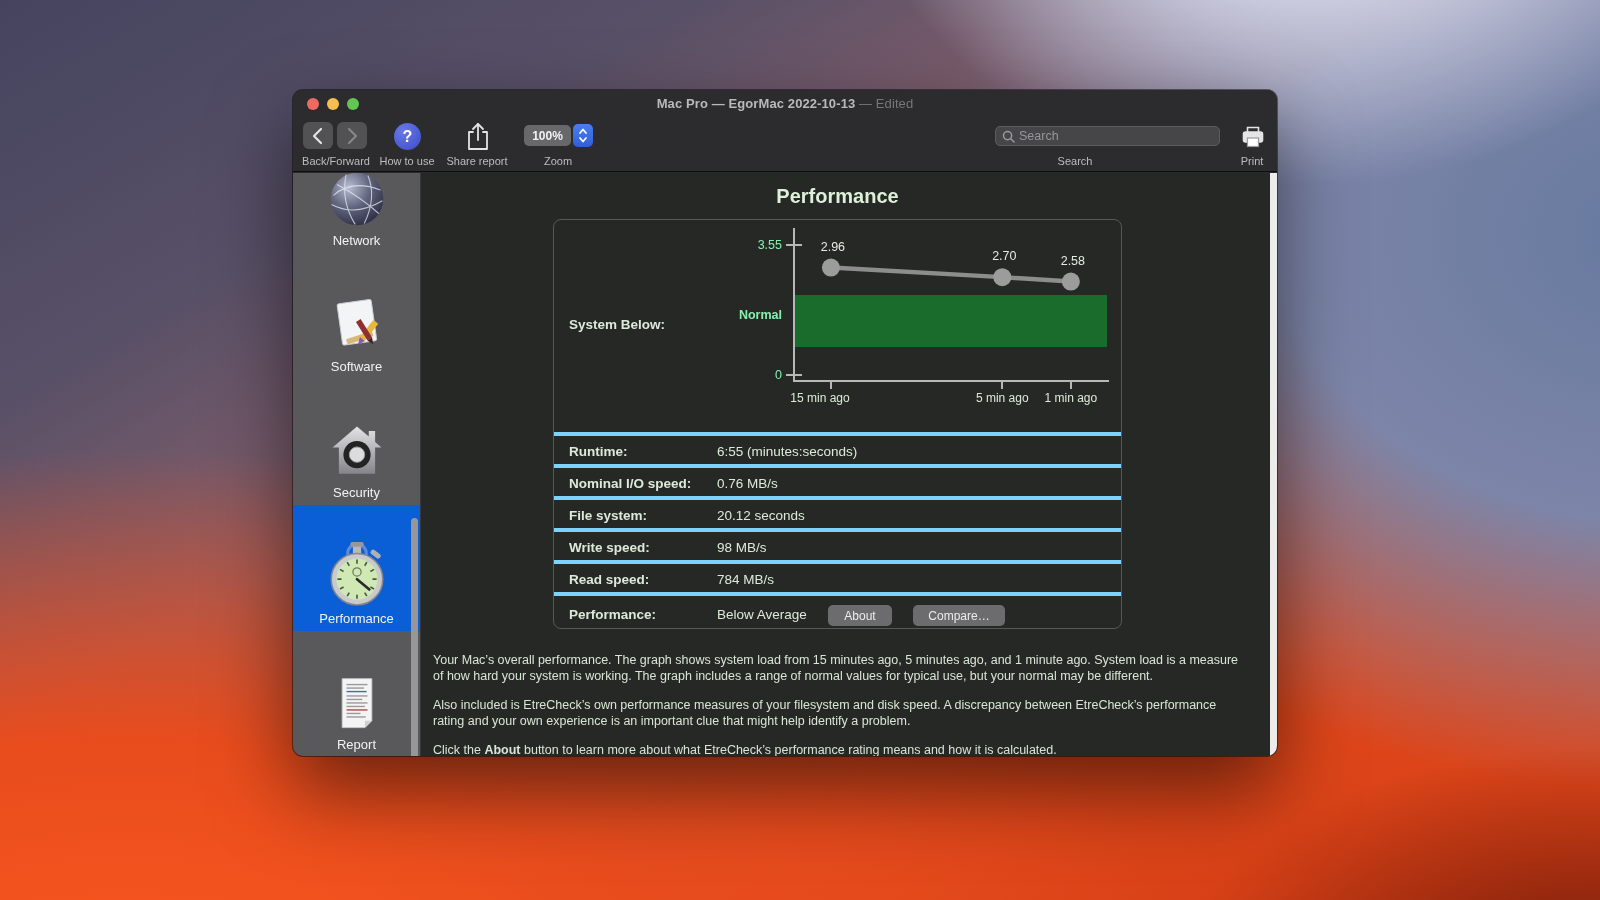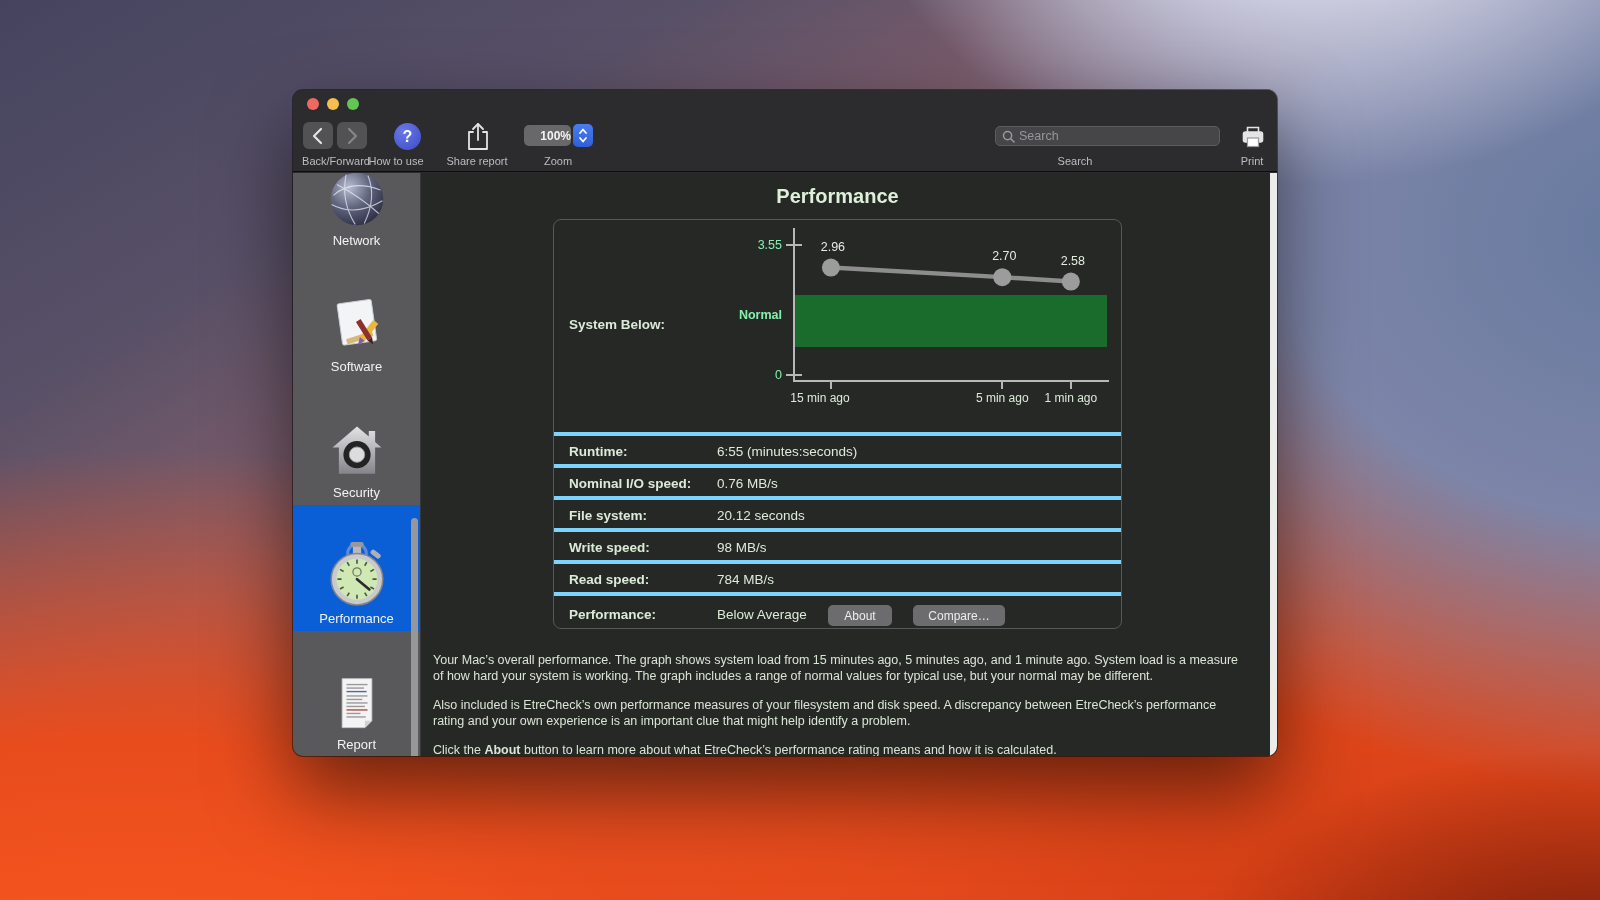--- a/index.html
+++ b/index.html
@@ -31,21 +31,21 @@
 
   .toolbar { position:relative; height:54px; background:#2c2c2e; border-bottom:1px solid #0d0d0f; }
   .tb-label { position:absolute; top:37px; font-size:11px; color:#bdbdc0; text-align:center; }
   .nav-btn { position:absolute; top:4px; width:30px; height:27px; border-radius:6px;
     background:#525254; display:flex; align-items:center; justify-content:center; }
   .help-circle { position:absolute; left:101px; top:5px; width:27px; height:27px; border-radius:50%;
     background:radial-gradient(circle at 35% 30%, #6a79e8, #3a4bc4);
     color:#fff; font-weight:bold; font-size:16px; display:flex; align-items:center; justify-content:center; }
   .zoom-field { position:absolute; left:231px; top:7px; width:47px; height:21px; background:#68686b;
     border-radius:5px; color:#f2f2f2; font-size:12px; font-weight:bold;
-    display:flex; align-items:center; justify-content:flex-end; }
+    display:flex; align-items:center; justify-content:center; }
   .zoom-stepper { position:absolute; left:280px; top:6px; width:20px; height:23px; border-radius:5px;
     background:linear-gradient(#4a7df0,#2f5fd8); display:flex; align-items:center; justify-content:center; }
   .search-field { position:absolute; left:702px; top:8px; width:225px; height:20px;
     background:#464649; border:1px solid #5c5c5f; border-radius:5px;
     display:flex; align-items:center; padding:0 6px; gap:4px; }
   .search-field input { flex:1; background:transparent; border:none; outline:none;
     font-size:12.5px; color:#d8d8da; font-family:"Liberation Sans", sans-serif; }
   .search-field input::placeholder { color:#96969a; }
   .print-btn { position:absolute; left:946px; top:5px; width:28px; height:27px;
     display:flex; align-items:center; justify-content:center; }
@@ -109,39 +109,42 @@
 <body>
 
 <div class="window">
 
   <div class="titlebar">
     <div class="lights">
       <div class="light" style="background:#ee6a5f"></div>
       <div class="light" style="background:#f5bf4f"></div>
       <div class="light" style="background:#62c554"></div>
     </div>
+    <div class="title-text">
+      <span>Mac Pro — EgorMac 2022-10-13</span><span class="edited"> — Edited</span>
+    </div>
   </div>
 
   <div class="toolbar">
     <div class="nav-btn" style="left:10px">
       <svg width="28" height="28" viewBox="0 0 28 28">
           <polyline points="17,7 10,14 17,21" fill="none" stroke="#e4e4e6" stroke-width="2.2" stroke-linecap="round" stroke-linejoin="round"></polyline>
         </svg>
     </div>
     <div class="nav-btn" style="left:44px">
       <svg width="28" height="28" viewBox="0 0 28 28">
           <polyline points="11,7 18,14 11,21" fill="none" stroke="#86868a" stroke-width="2.2" stroke-linecap="round" stroke-linejoin="round"></polyline>
         </svg>
     </div>
     <div class="tb-label" style="left:2px;width:82px">Back/Forward</div>
 
     <div class="help-circle">
         <span>?</span>
       </div>
-    <div class="tb-label" style="left:63px;width:80px">How to use</div>
+    <div class="tb-label" style="left:74px;width:80px">How to use</div>
 
     <div class="share-btn">
       <svg width="30" height="31" viewBox="0 0 30 31">
         <g fill="none" stroke="#e4e4e6" stroke-width="1.8" stroke-linecap="round" stroke-linejoin="round">
           <path d="M10 11 H6 V28 H24 V11 H20"></path>
           <path d="M15 19 V3"></path>
           <path d="M10 8 L15 3 L20 8"></path>
         </g>
       </svg>
     </div>

